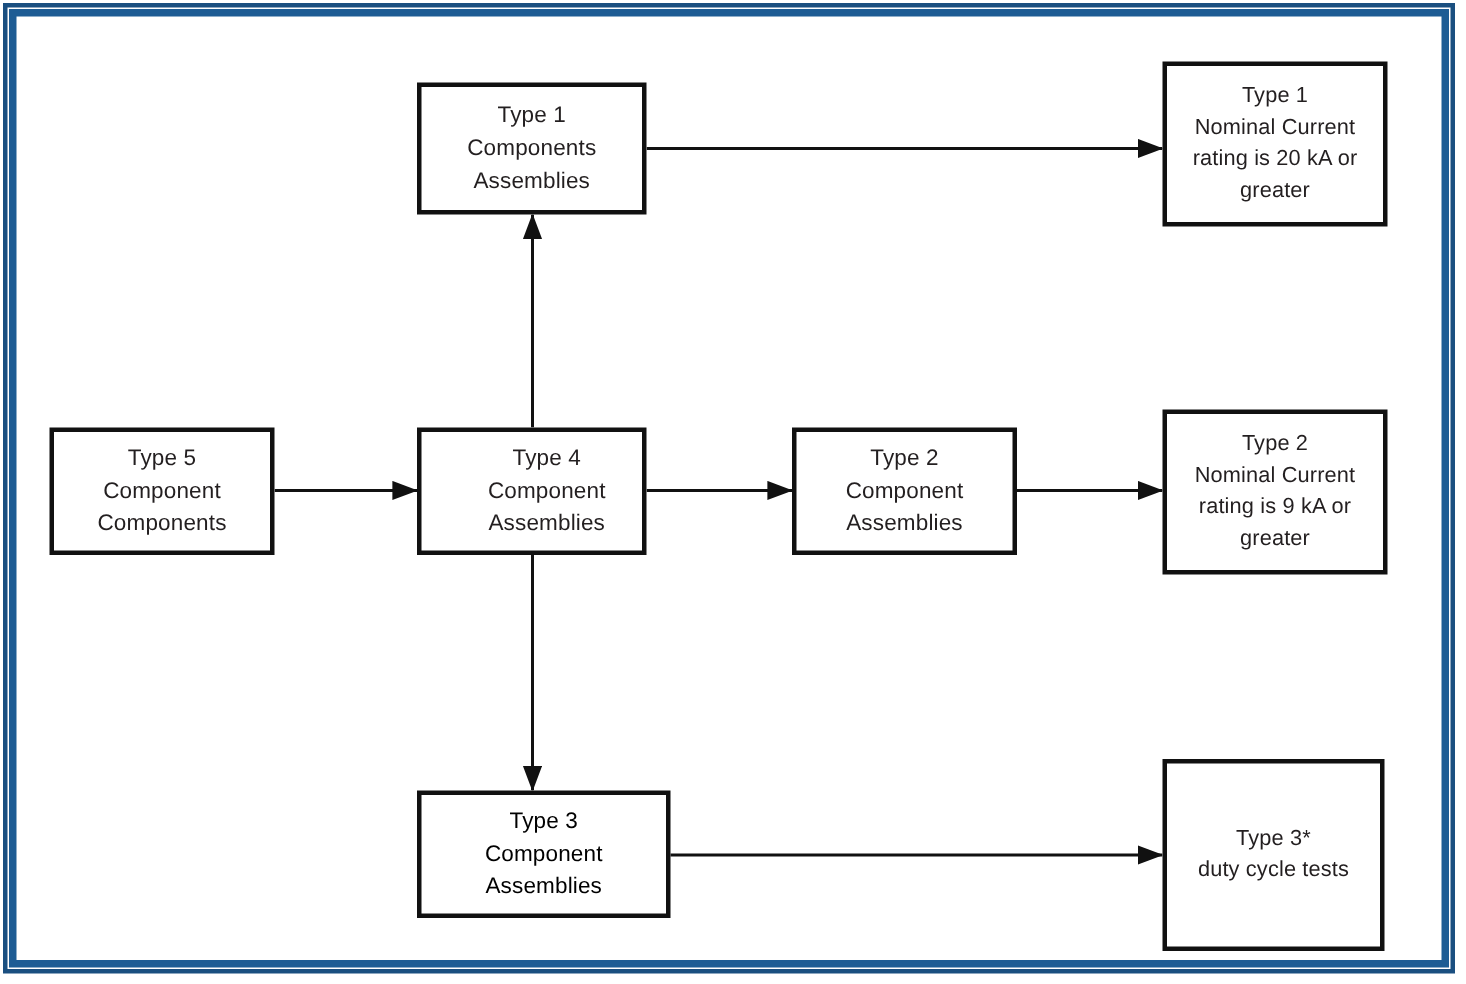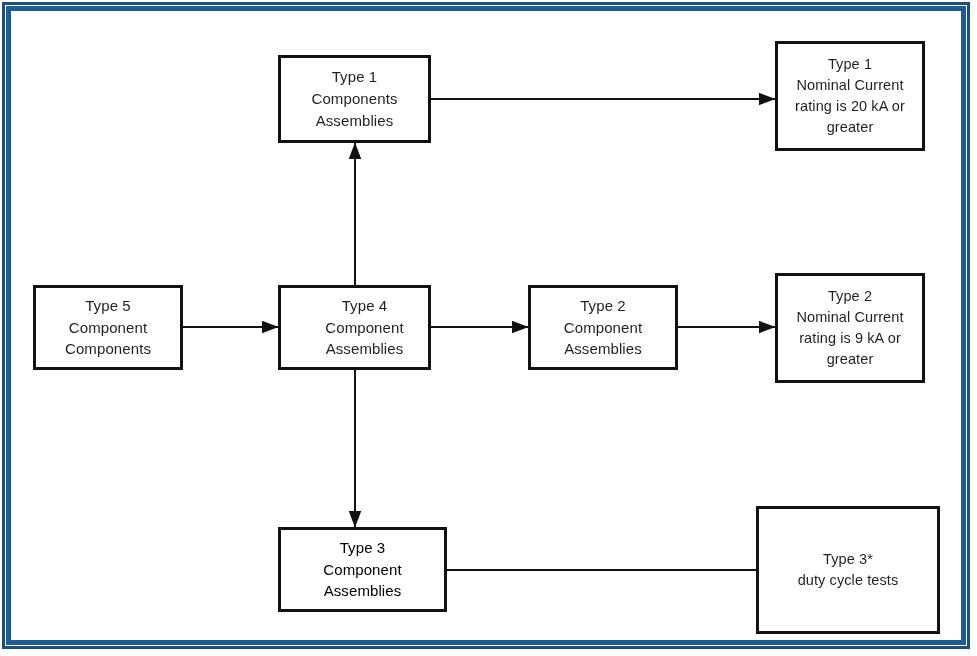--- a/index.html
+++ b/index.html
@@ -127,20 +127,20 @@
           <span class="line">Nominal Current</span>
           <span class="line">rating is 20 kA or</span>
           <span class="line">greater</span>
         </div>
         <div class="node small" style="left: 775px; top: 273px; width: 150px; height: 110px; border-color: rgb(17, 17, 17); color: rgb(35, 31, 32);">
           <span class="line">Type 2</span>
           <span class="line">Nominal Current</span>
           <span class="line">rating is 9 kA or</span>
           <span class="line">greater</span>
         </div>
-        <div class="node small" style="left: 756px; top: 506px; width: 184px; height: 128px; border-color: rgb(17, 17, 17); color: rgb(35, 31, 32);">
+        <div class="node small" style="left: 775px; top: 506px; width: 148px; height: 128px; border-color: rgb(17, 17, 17); color: rgb(35, 31, 32);">
           <span class="line">Type 3*</span>
           <span class="line">duty cycle tests</span>
         </div>
       </div>
   </div>
 
 </div>
 
 </body></html>

